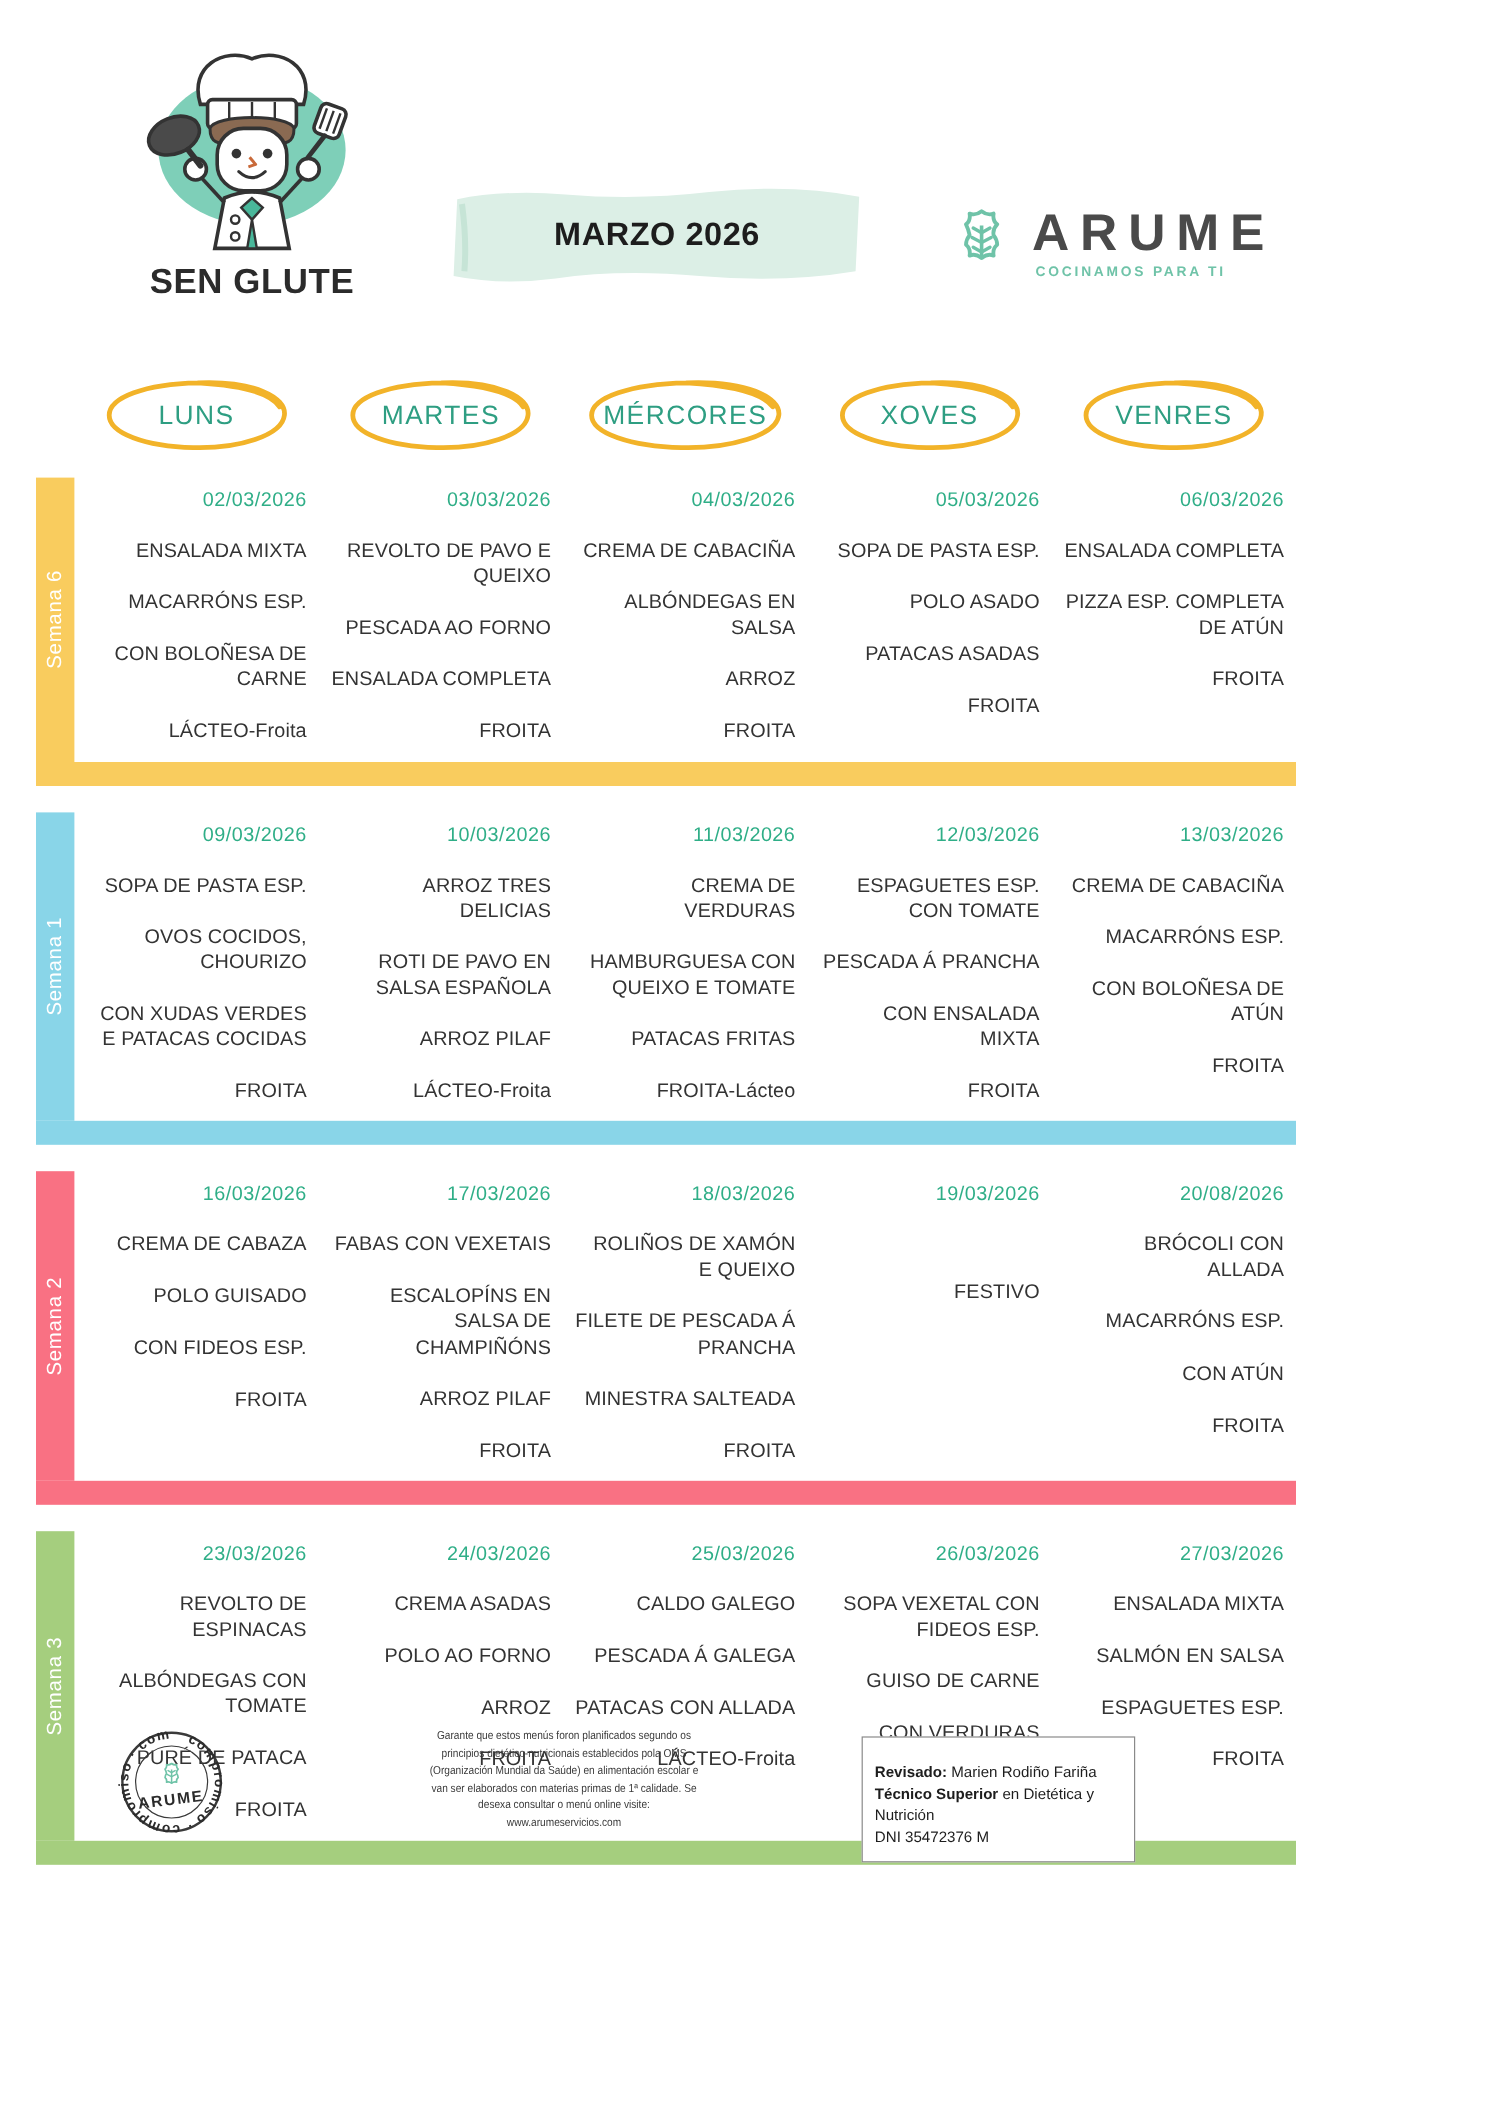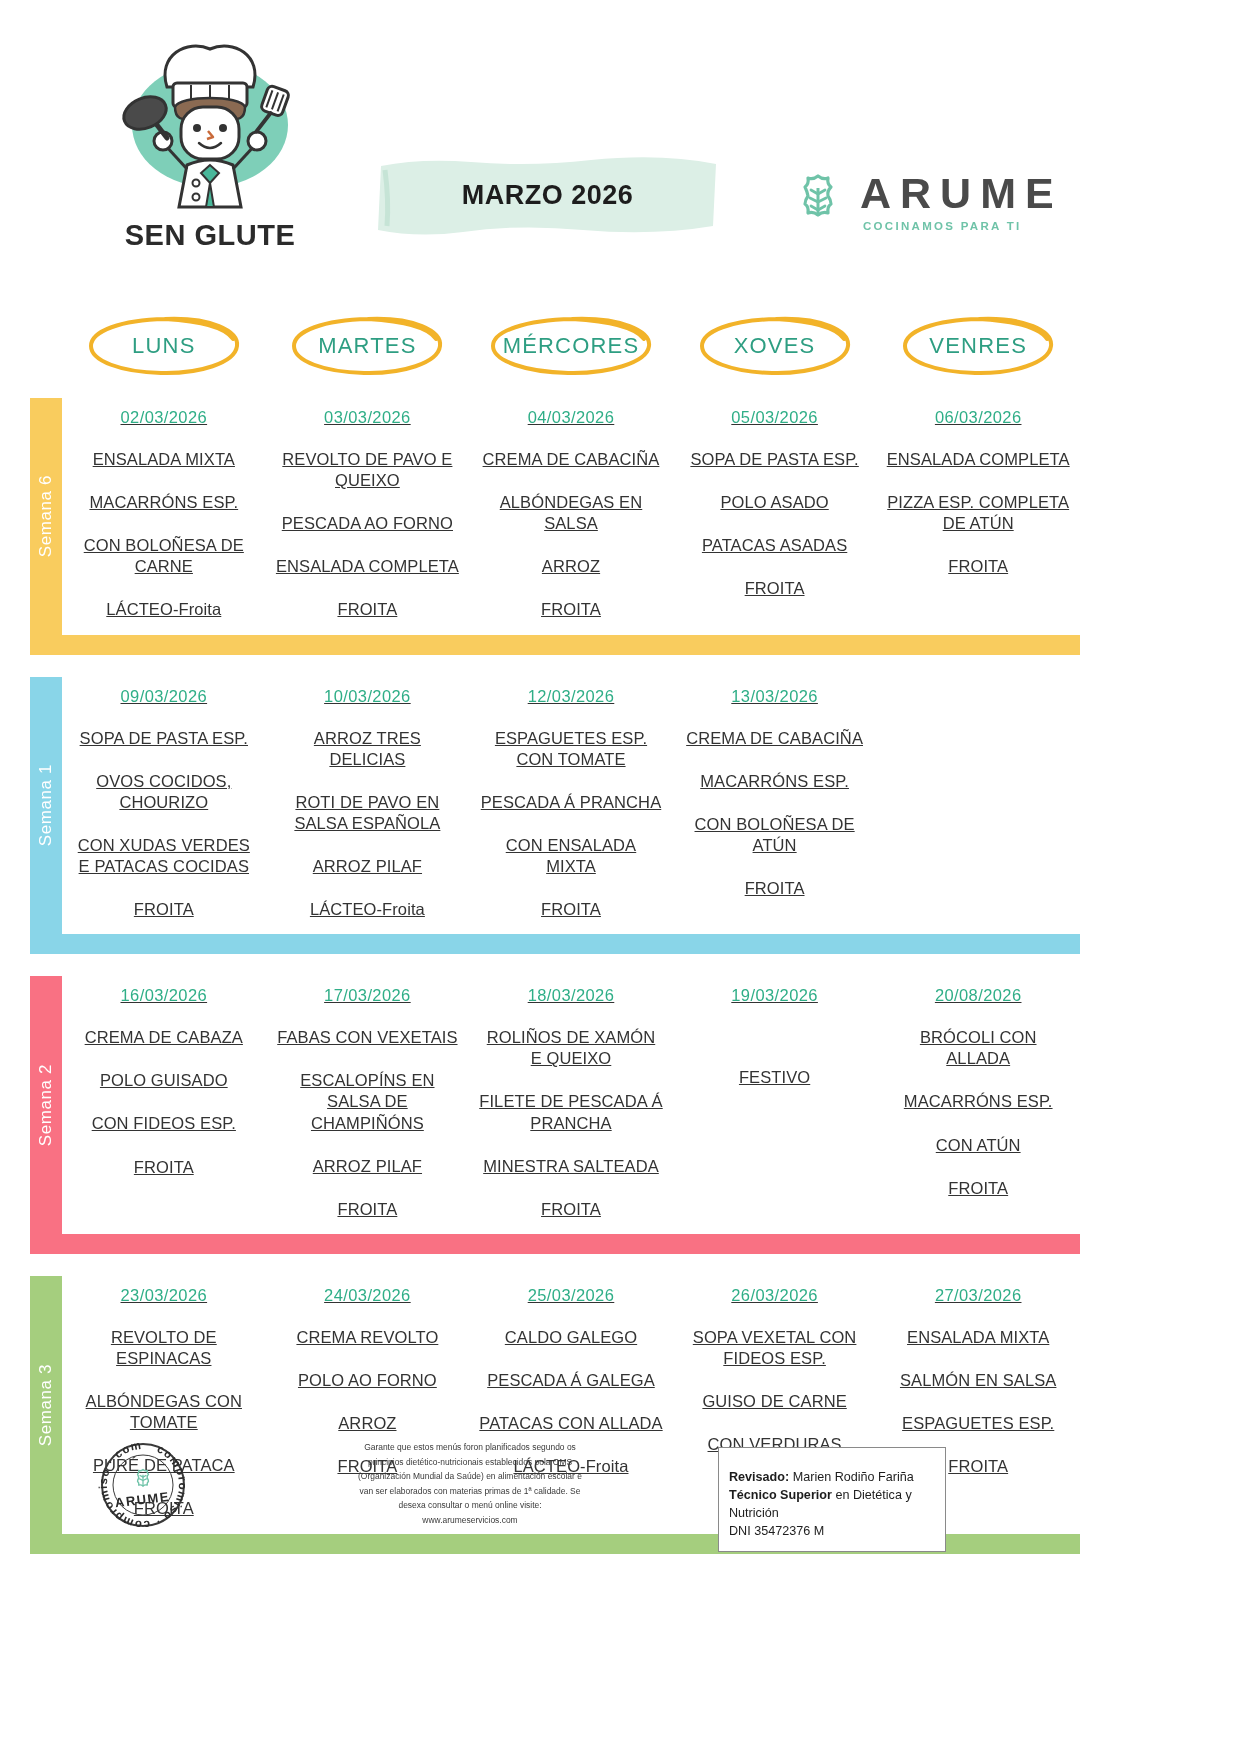--- a/index.html
+++ b/index.html
@@ -74,21 +74,21 @@
   }
   .week-tab span {
     writing-mode: vertical-rl; transform: rotate(180deg);
     color: #ffffff; font-size: 17px; letter-spacing: .6px;
     white-space: nowrap;
   }
   .week-grid {
     flex: 1; display: grid; grid-template-columns: repeat(5, 1fr);
     padding: 10px 0 14px 0;
   }
-  .day-col { padding: 0 10px; text-align: center; text-decoration: underline; }
+  .day-col { padding: 0 10px; text-align: right; }
   .date {
     font-size: 16.5px; color: #2fae87; letter-spacing: .4px;
     margin-bottom: 22px;
   }
   .dish {
     font-size: 16.5px; color: #333333; line-height: 1.28;
     margin-bottom: 22px; letter-spacing: .1px;
   }
   .dish:last-child { margin-bottom: 0; }
   .week-bar { height: 20px; width: 100%; }
@@ -275,20 +275,27 @@
               <div class="dish">FROITA</div>
             </div>
             <div class="day-col">
               <div class="date">10/03/2026</div>
               <div class="dish">ARROZ TRES DELICIAS</div>
               <div class="dish">ROTI DE PAVO EN SALSA ESPAÑOLA</div>
               <div class="dish">ARROZ PILAF</div>
               <div class="dish">LÁCTEO-Froita</div>
             </div>
             <div class="day-col">
+              <div class="date">11/03/2026</div>
+              <div class="dish">CREMA DE VERDURAS</div>
+              <div class="dish">HAMBURGUESA CON QUEIXO E TOMATE</div>
+              <div class="dish">PATACAS FRITAS</div>
+              <div class="dish">FROITA-Lácteo</div>
+            </div>
+            <div class="day-col">
               <div class="date">12/03/2026</div>
               <div class="dish">ESPAGUETES ESP. CON TOMATE</div>
               <div class="dish">PESCADA Á PRANCHA</div>
               <div class="dish">CON ENSALADA MIXTA</div>
               <div class="dish">FROITA</div>
             </div>
             <div class="day-col">
               <div class="date">13/03/2026</div>
               <div class="dish">CREMA DE CABACIÑA</div>
               <div class="dish">MACARRÓNS ESP.</div>
@@ -349,21 +356,21 @@
           <div class="week-grid">
             <div class="day-col">
               <div class="date">23/03/2026</div>
               <div class="dish">REVOLTO DE ESPINACAS</div>
               <div class="dish">ALBÓNDEGAS CON TOMATE</div>
               <div class="dish">PURÉ DE PATACA</div>
               <div class="dish">FROITA</div>
             </div>
             <div class="day-col">
               <div class="date">24/03/2026</div>
-              <div class="dish">CREMA REVOLTO</div>
+              <div class="dish">CREMA ASADAS</div>
               <div class="dish">POLO AO FORNO</div>
               <div class="dish">ARROZ</div>
               <div class="dish">FROITA</div>
             </div>
             <div class="day-col">
               <div class="date">25/03/2026</div>
               <div class="dish">CALDO GALEGO</div>
               <div class="dish">PESCADA Á GALEGA</div>
               <div class="dish">PATACAS CON ALLADA</div>
               <div class="dish">LÁCTEO-Froita</div>

